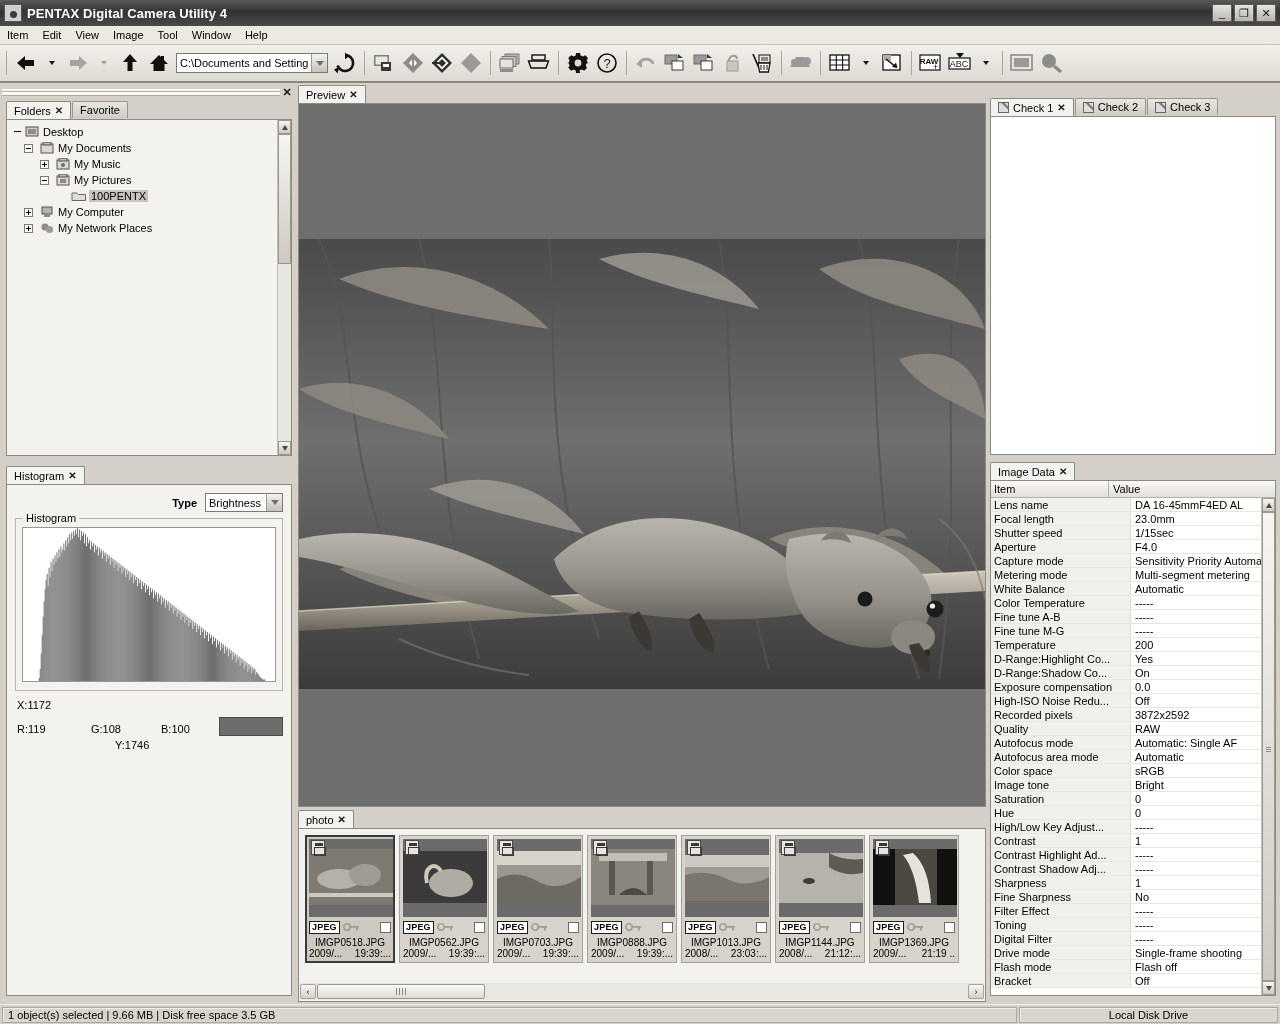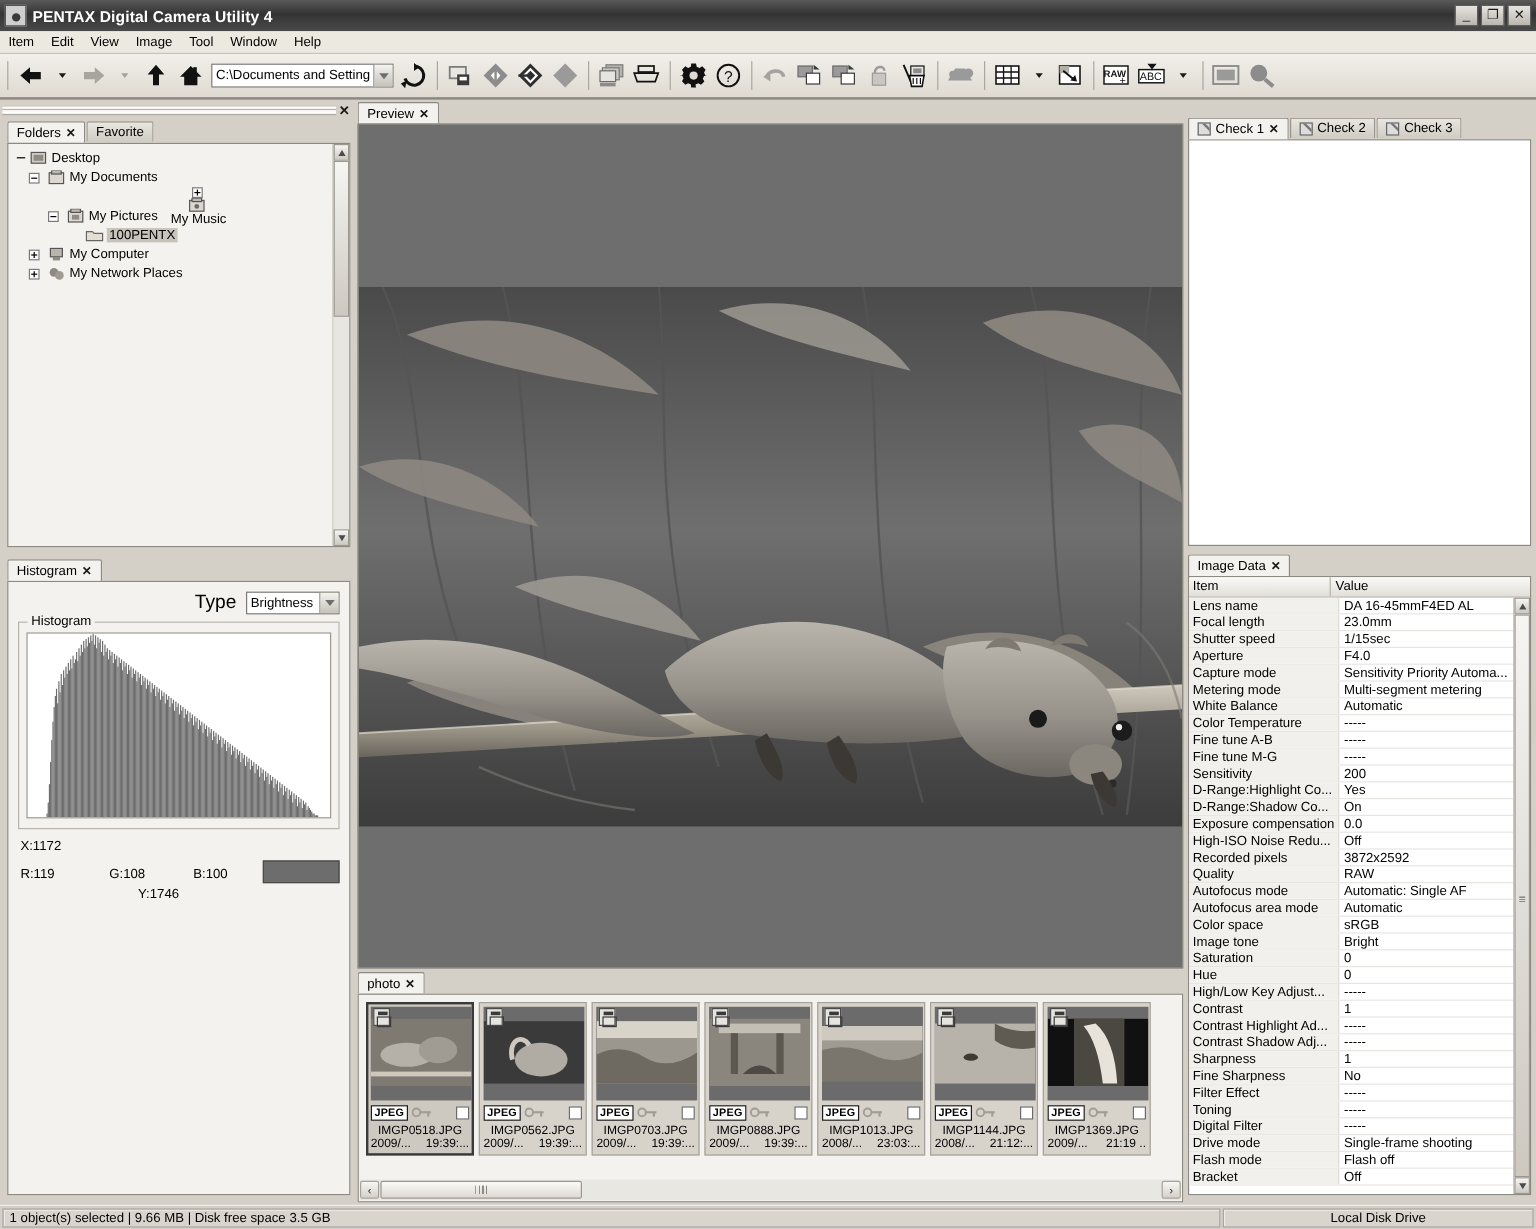--- a/index.html
+++ b/index.html
@@ -157,21 +157,21 @@
   }
   .sarrow-up { width:0;height:0;border-left:3.5px solid transparent;border-right:3.5px solid transparent;border-bottom:5px solid #4a4a4a; }
   .sarrow-dn { width:0;height:0;border-left:3.5px solid transparent;border-right:3.5px solid transparent;border-top:5px solid #4a4a4a; }
   .strack { flex: 1; background: #e8e6e1; position: relative; }
   .sthumb { position:absolute; left:0; right:0; background: linear-gradient(to bottom,#f6f5f2,#cdc9c1); border:1px solid #9c9890; }
 
   
   #histPanel { left: 6px; top: 466px; width: 286px; height: 530px; }
   #histBody { height: 512px; padding: 0; }
   #histTypeRow { display: flex; align-items: center; justify-content: flex-end; padding: 8px 8px 6px 0; gap: 8px; }
-  #histTypeRow .lbl { font-size: 16px; }
+  #histTypeRow .lbl { font-size: 11px; font-weight: bold; }
   .combo {
     width: 78px; height: 19px; background: #fff; border: 1px solid #7d7a73;
     display: flex; align-items: center;
   }
   .combo .cval { flex: 1; padding-left: 3px; font-size: 11px; white-space: nowrap; overflow: hidden; }
   .combo .cdd { width: 16px; height: 17px; background: linear-gradient(to bottom,#f4f3ef,#c6c2b9); border-left: 1px solid #9a9a9a; display:flex;align-items:center;justify-content:center; }
   .groupbox {
     margin: 0 8px; border: 1px solid #b9b5ad; position: relative; padding: 8px 6px 8px 6px;
   }
   .groupbox > .gtitle {
@@ -245,21 +245,21 @@
   #dataBody { height: 516px; background: #fff; border: 1px solid #8d8a83; position: relative; overflow: hidden; }
   #dataHeader {
     display: flex; height: 17px; background: linear-gradient(to bottom,#faf9f7,#e2dfd8);
     border-bottom: 1px solid #b6b2aa; font-size: 11px; text-align: center;
   }
   #dataHeader .hc1 { width: 118px; padding-left: 3px; display:flex; align-items:center; border-right: 1px solid #b6b2aa; }
   #dataHeader .hc2 { flex: 1; padding-left: 4px; display:flex; align-items:center; }
   #dataRows { position: absolute; left: 0; top: 17px; right: 14px; bottom: 0; overflow: hidden; }
   .drow { display: flex; height: 14px; font-size: 11px; border-bottom: 1px solid #e8e6e1; }
   .drow .c1 {
-    width: 125px; padding-left: 3px; background: #f2f0ec; overflow: hidden; white-space: nowrap;
+    width: 140px; padding-left: 3px; background: #f2f0ec; overflow: hidden; white-space: nowrap;
     display:flex; align-items:center; border-right: 1px solid #e0ddd6;
   }
   .drow .c2 { flex: 1; padding-left: 4px; overflow: hidden; white-space: nowrap; display:flex; align-items:center; }
   #dataScroll { position: absolute; right: 0; top: 17px; width: 14px; bottom: 0; background: #efeeea; border-left: 1px solid #c4c0b8; display:flex; flex-direction: column; }
 
   
   #statusbar {
     position: absolute; left: 0; bottom: 0; width: 1280px; height: 20px;
     background: #d4d0c8; border-top: 1px solid #f0eee9;
     display: flex; align-items: center; gap: 2px; padding: 0 2px;
@@ -543,21 +543,21 @@
           <span class="tdot" style="width:4px"></span>
           <span class="ficon">
             <svg width="14" height="12">
                 <rect x="1" y="2" width="12" height="9" fill="#dcd8d0" stroke="#555"></rect>
                 <rect x="3" y="0" width="8" height="3" fill="#bdb9b1" stroke="#555"></rect>
               </svg>
           </span>
           <span class="tlabel">My Documents</span>
         </div>
 
-        <div class="trow" style="padding-left:27px;flex-direction:column;">
+        <div class="trow" style="padding-left:27px;">
           <span class="texp plus"></span>
           <span class="tdot" style="width:4px"></span>
           <span class="ficon">
             <svg width="14" height="12">
                 <rect x="1" y="2" width="12" height="9" fill="#dcd8d0" stroke="#555"></rect>
                 <rect x="3" y="0" width="8" height="3" fill="#bdb9b1" stroke="#555"></rect>
                 <circle cx="7" cy="7" r="2" fill="#6b6b6b"></circle>
               </svg>
           </span>
           <span class="tlabel">My Music</span>
@@ -1215,21 +1215,21 @@
           </div>
           <div class="drow">
             <div class="c1">Fine tune A-B</div>
             <div class="c2">-----</div>
           </div>
           <div class="drow">
             <div class="c1">Fine tune M-G</div>
             <div class="c2">-----</div>
           </div>
           <div class="drow">
-            <div class="c1">Sensitivity</div>
+            <div class="c1">Temperature</div>
             <div class="c2">200</div>
           </div>
           <div class="drow">
             <div class="c1">D-Range:Highlight Co...</div>
             <div class="c2">Yes</div>
           </div>
           <div class="drow">
             <div class="c1">D-Range:Shadow Co...</div>
             <div class="c2">On</div>
           </div>

